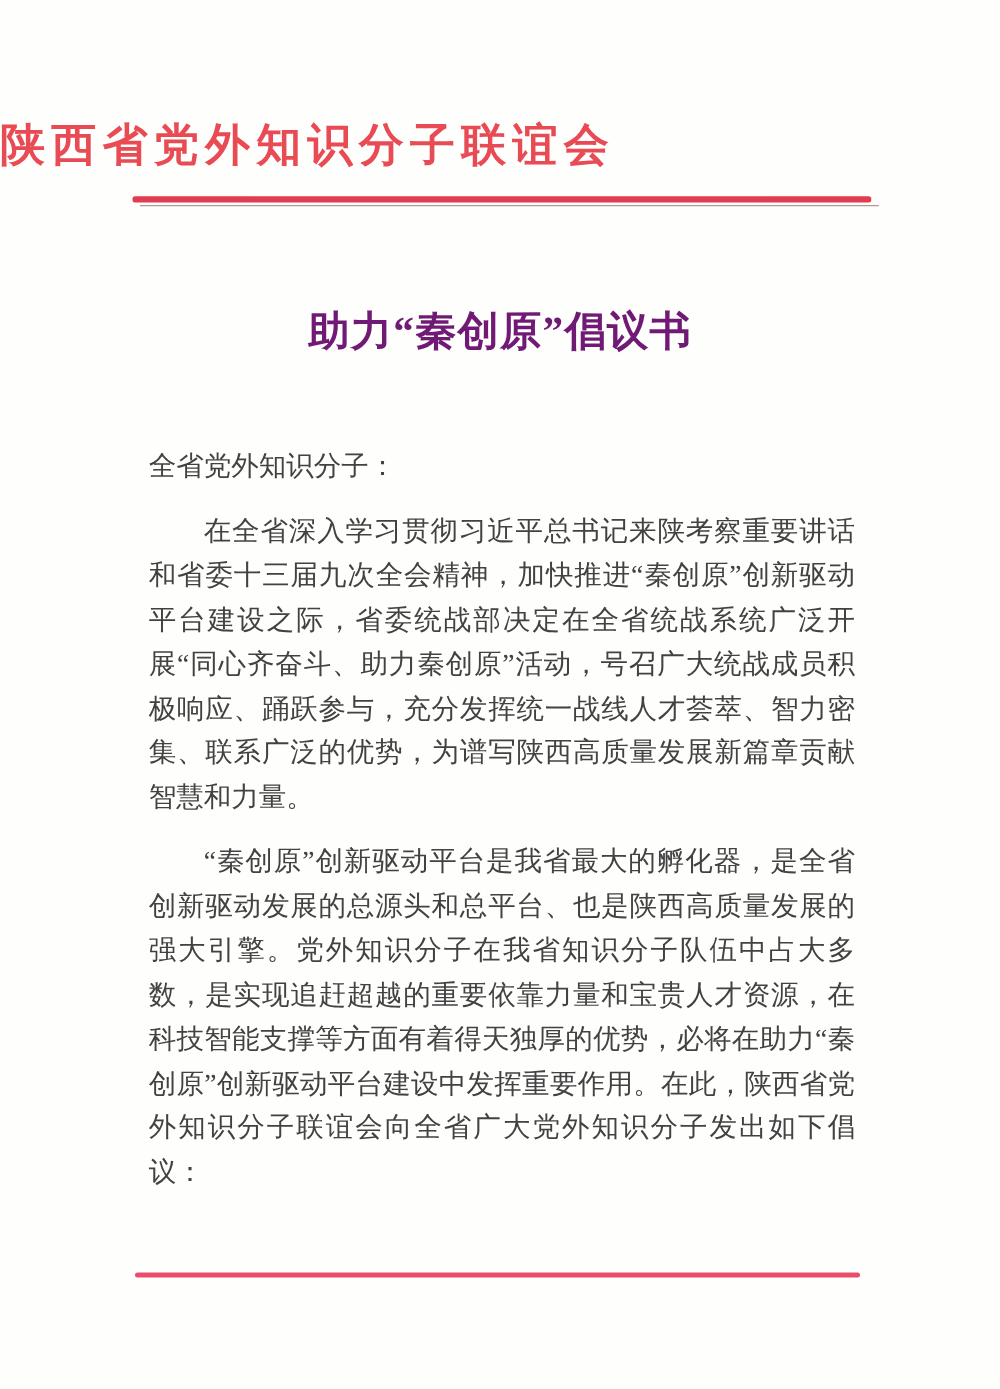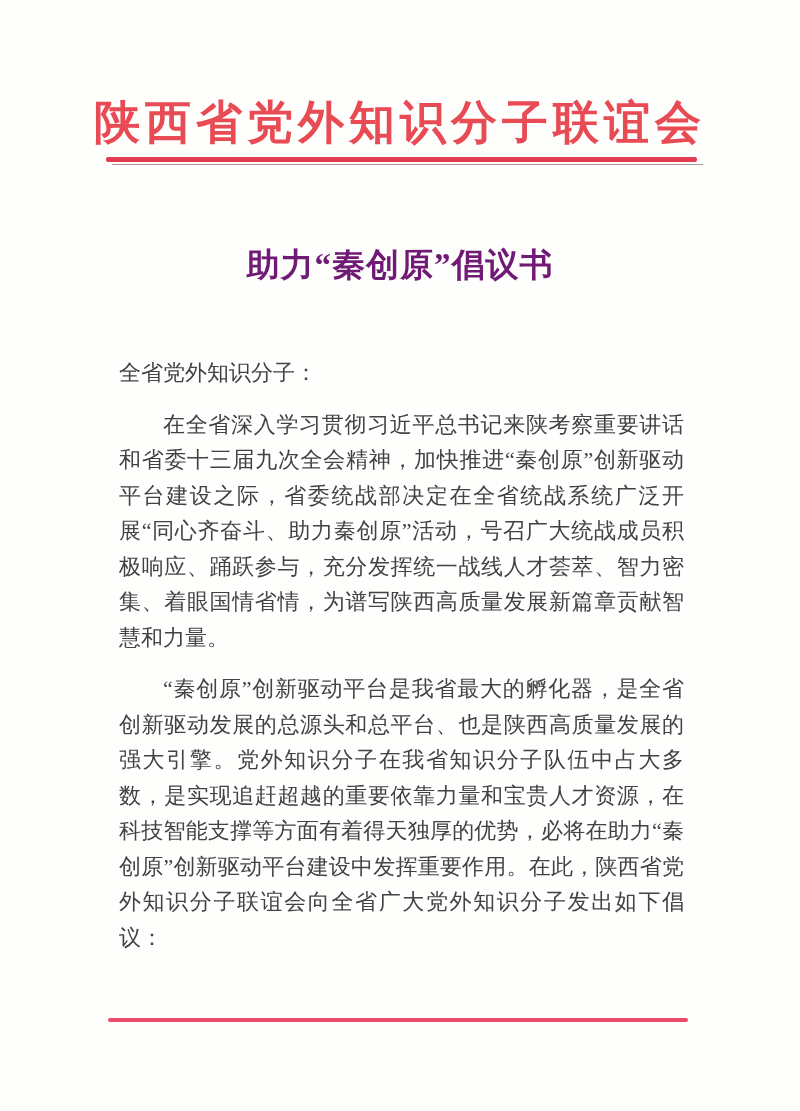--- a/index.html
+++ b/index.html
@@ -16,22 +16,22 @@
     overflow: hidden;
     font-family: "Liberation Serif", "DejaVu Serif", serif;
   }
 
   
   .letterhead-org {
     position: absolute;
     top: 92px;
     left: 0;
     width: 100%;
-    text-align: center;
-    font-size: 46px;
+    text-align: left;
+    font-size: 36px;
     font-weight: 700;
     letter-spacing: 5px;
     color: #e84b54;
     white-space: nowrap;
   }
   .head-rule {
     position: absolute;
     top: 157px;
     left: 106px;
     width: 591px;
@@ -105,19 +105,19 @@
 
   <div class="head-rule">
     <div class="head-rule-red"></div>
     <div class="head-rule-thin"></div>
   </div>
 
   <h1 class="doc-title">助力“秦创原”倡议书</h1>
 
   <div class="doc-body">
     <p class="salutation">全省党外知识分子：</p>
-    <p class="para">在全省深入学习贯彻习近平总书记来陕考察重要讲话和省委十三届九次全会精神，加快推进“秦创原”创新驱动平台建设之际，省委统战部决定在全省统战系统广泛开展“同心齐奋斗、助力秦创原”活动，号召广大统战成员积极响应、踊跃参与，充分发挥统一战线人才荟萃、智力密集、着眼国情省情，为谱写陕西高质量发展新篇章贡献智慧和力量。</p>
+    <p class="para">在全省深入学习贯彻习近平总书记来陕考察重要讲话和省委十三届九次全会精神，加快推进“秦创原”创新驱动平台建设之际，省委统战部决定在全省统战系统广泛开展“同心齐奋斗、助力秦创原”活动，号召广大统战成员积极响应、踊跃参与，充分发挥统一战线人才荟萃、智力密集、联系广泛的优势，为谱写陕西高质量发展新篇章贡献智慧和力量。</p>
     <p class="para">“秦创原”创新驱动平台是我省最大的孵化器，是全省创新驱动发展的总源头和总平台、也是陕西高质量发展的强大引擎。党外知识分子在我省知识分子队伍中占大多数，是实现追赶超越的重要依靠力量和宝贵人才资源，在科技智能支撑等方面有着得天独厚的优势，必将在助力“秦创原”创新驱动平台建设中发挥重要作用。在此，陕西省党外知识分子联谊会向全省广大党外知识分子发出如下倡议：</p>
   </div>
 
   <div class="footer-rule"></div>
 
 </div>
 
 </body></html>

